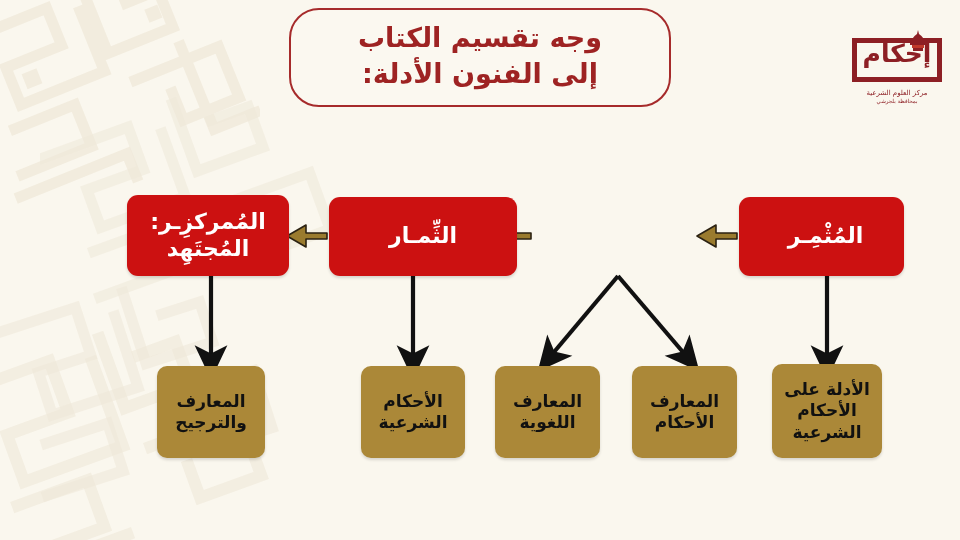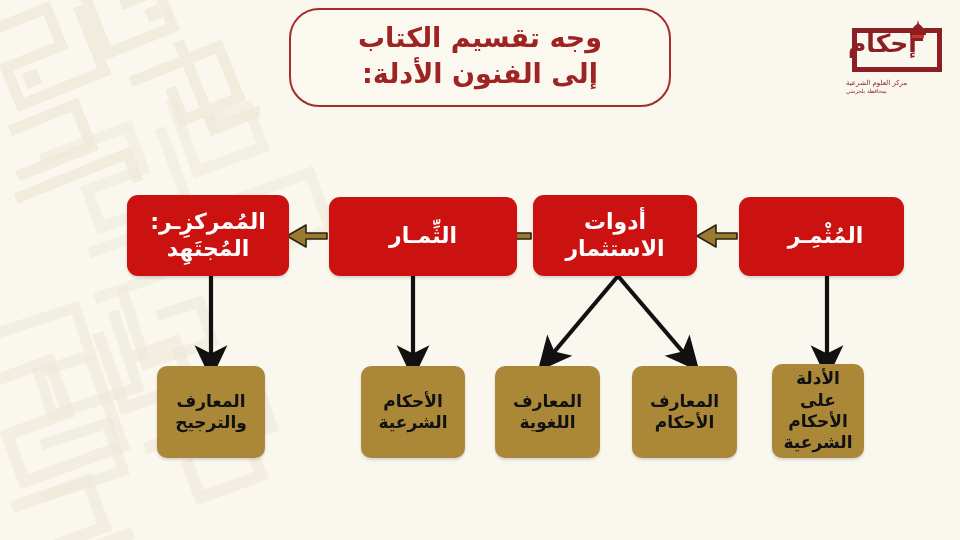--- a/index.html
+++ b/index.html
@@ -54,26 +54,26 @@
     font-size: 27px;
     font-weight: bold;
     line-height: 1.32;
     white-space: nowrap;
     letter-spacing: 0px;
   }
 
   
   .logo {
     position: absolute;
-    top: 20px;
+    top: 30px;
     left: 846px;
     width: 102px;
     height: 86px;
     z-index: 3;
-    text-align: left;
+    text-align: center;
   }
   .logo-mark {
     position: relative;
     width: 98px;
     height: 56px;
     margin: 0 auto;
   }
   .logo-frame {
     position: absolute;
     top: 8px;
@@ -254,39 +254,33 @@
 
     <line x1="413" y1="276" x2="413" y2="362" stroke="#111111" stroke-width="4.2" marker-end="url(#mk-black)"></line>
 
     <line x1="211" y1="276" x2="211" y2="362" stroke="#111111" stroke-width="4.2" marker-end="url(#mk-black)"></line>
   </svg>
 
   <div class="node node-red" style="left:739px; top:197px; width:165px; height:79px;padding-left:8px;">
     <div class="node-text">المُثْمِـر</div>
   </div>
 
-  <div class="node node-red" style="left:533px; top:195px; width:164px; height:81px;">
-    <div class="node-text">
-      <div>أدوات</div>
-      <div>الاستثمار</div>
-    </div>
-  </div>
 
   <div class="node node-red" style="left:329px; top:197px; width:188px; height:79px;">
     <div class="node-text">الثِّمـار</div>
   </div>
 
   <div class="node node-red" style="left:127px; top:195px; width:162px; height:81px;">
     <div class="node-text">
       <div>المُمركزِـر:</div>
       <div>المُجتَهِد</div>
     </div>
   </div>
 
-  <div class="node node-gold" style="left:772px; top:364px; width:92px; height:94px;">
+  <div class="node node-gold" style="left:772px; top:364px; width:110px; height:94px;">
     <div class="node-text">
       <div>الأدلة على</div>
       <div>الأحكام</div>
       <div>الشرعية</div>
     </div>
   </div>
 
   <div class="node node-gold" style="left:632px; top:366px; width:105px; height:92px;">
     <div class="node-text">
       <div>المعارف</div>

